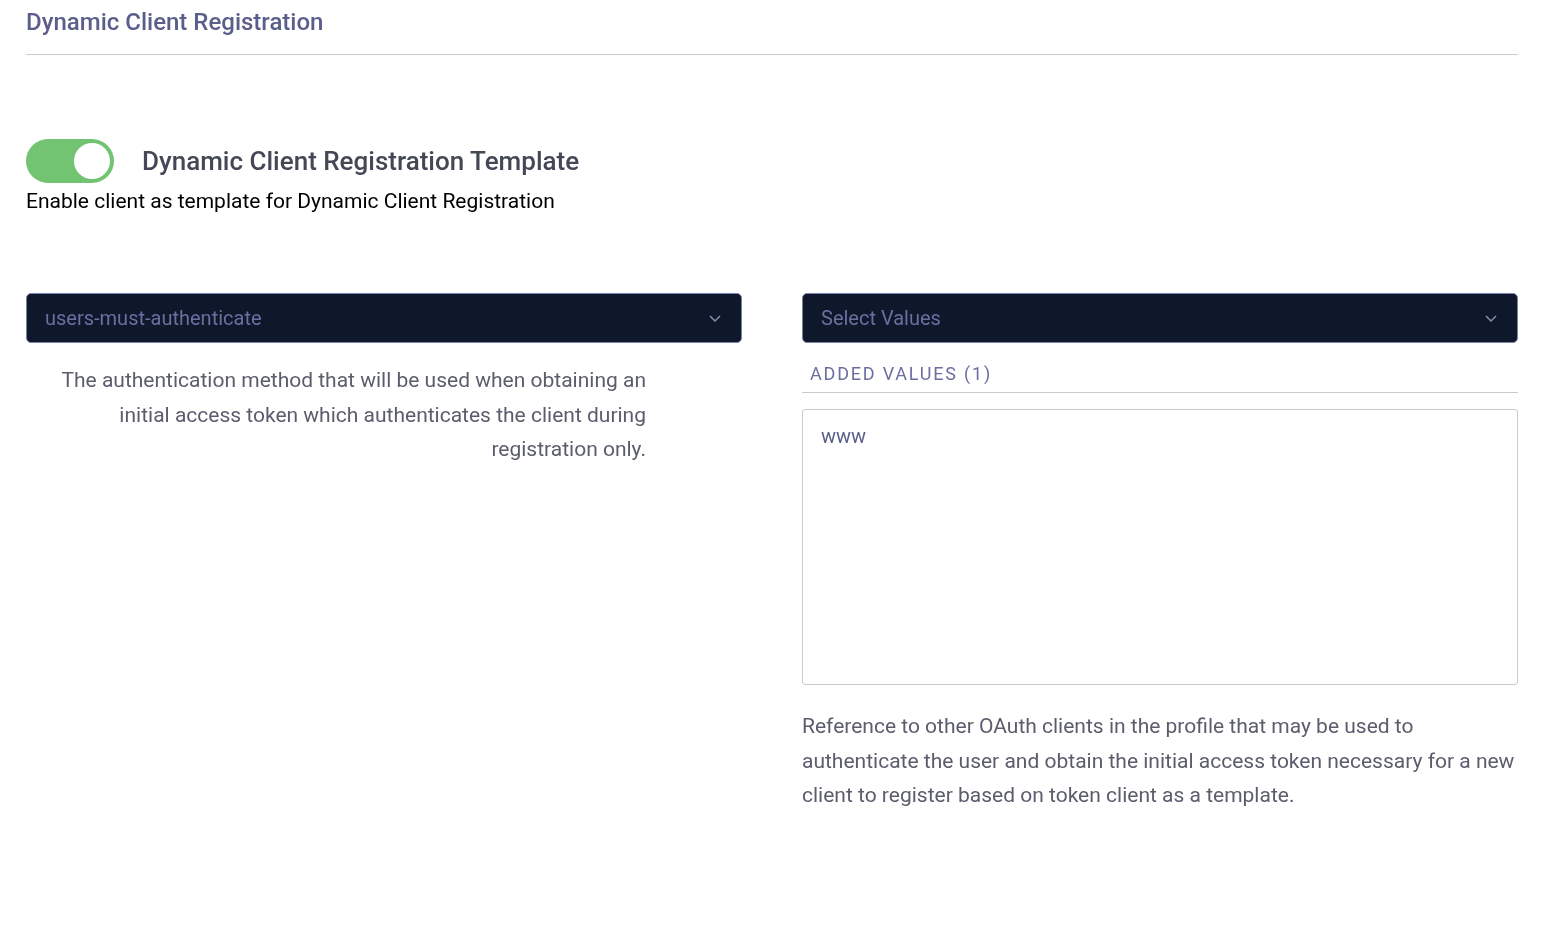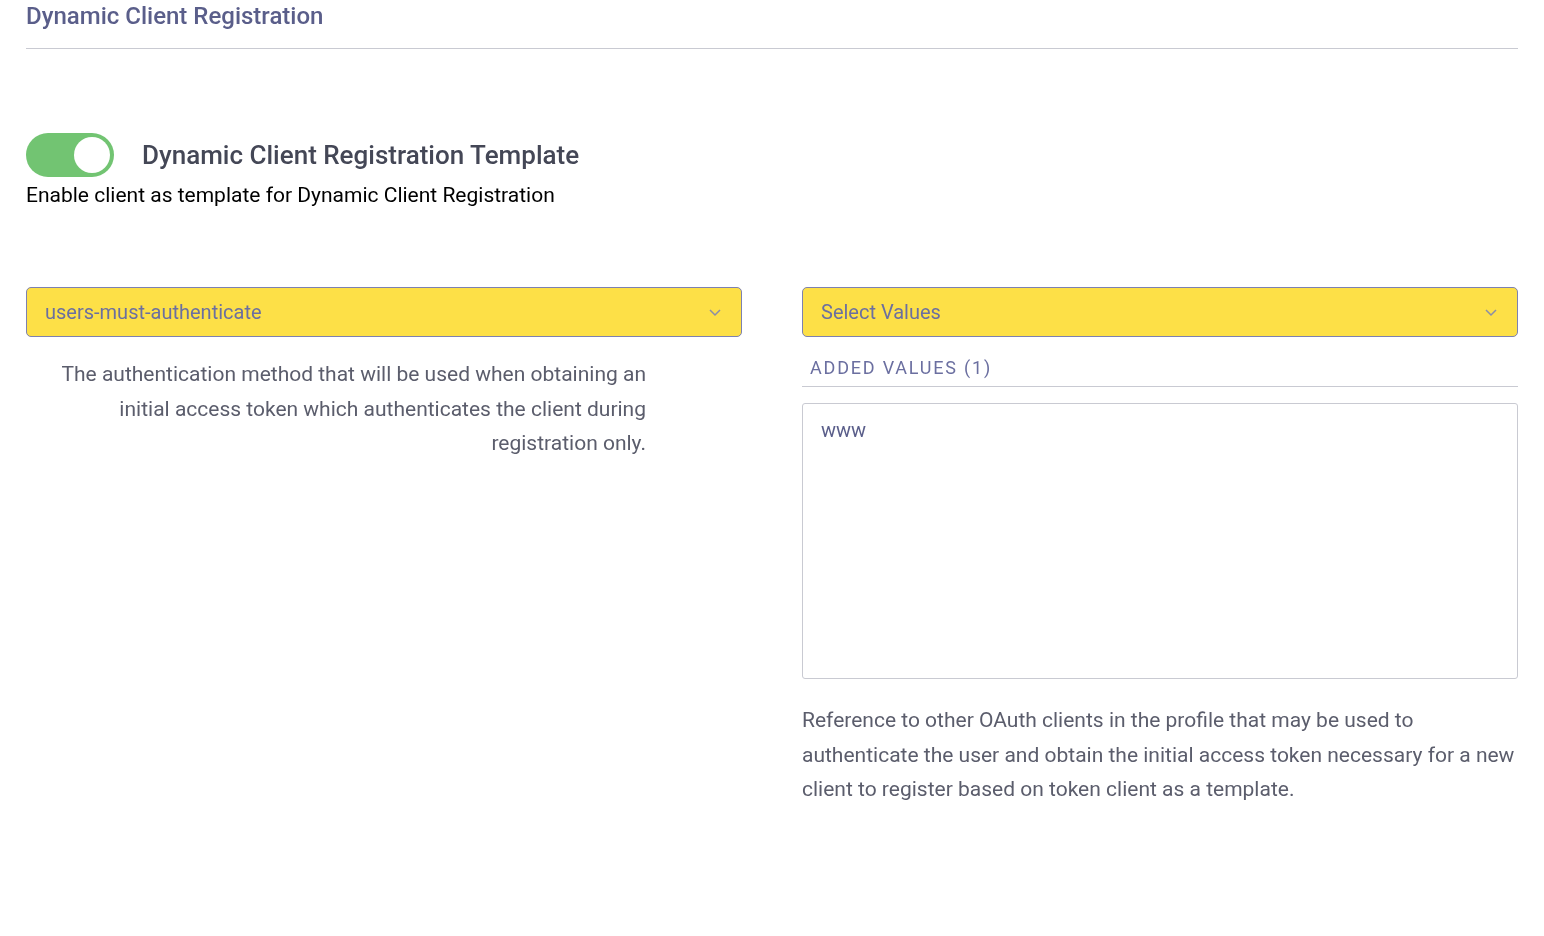--- a/index.html
+++ b/index.html
@@ -5,21 +5,21 @@
   * { box-sizing: border-box; }
   html, body {
     margin: 0;
     padding: 0;
     background: #ffffff;
     font-family: -apple-system, BlinkMacSystemFont, "Segoe UI", Roboto, "Helvetica Neue", Arial, sans-serif;
     color: #5a5c6d;
   }
   .page {
     width: 1544px;
-    padding: 2px 26px 40px 26px;
+    padding: 8px 26px 40px 26px;
   }
   .section-title {
     font-size: 24px;
     font-weight: 500;
     color: #5a5e8a;
     margin: 0 0 18px 0;
   }
   .hr {
     border: none;
     border-top: 1px solid #c9cad2;
@@ -71,21 +71,21 @@
     font-size: 24px;
     font-weight: 500;
     color: #4e505f;
     margin-bottom: 14px;
   }
   .select {
     width: 100%;
     height: 50px;
     border: 1.5px solid #7d81b0;
     border-radius: 5px;
-    background: #fde047;
+    background: #0f172a;
     display: flex;
     align-items: center;
     justify-content: space-between;
     padding: 0 18px;
     cursor: pointer;
     margin-bottom: 20px;
   }
   .select .select-value {
     font-size: 20px;
     color: #6b6fa0;

